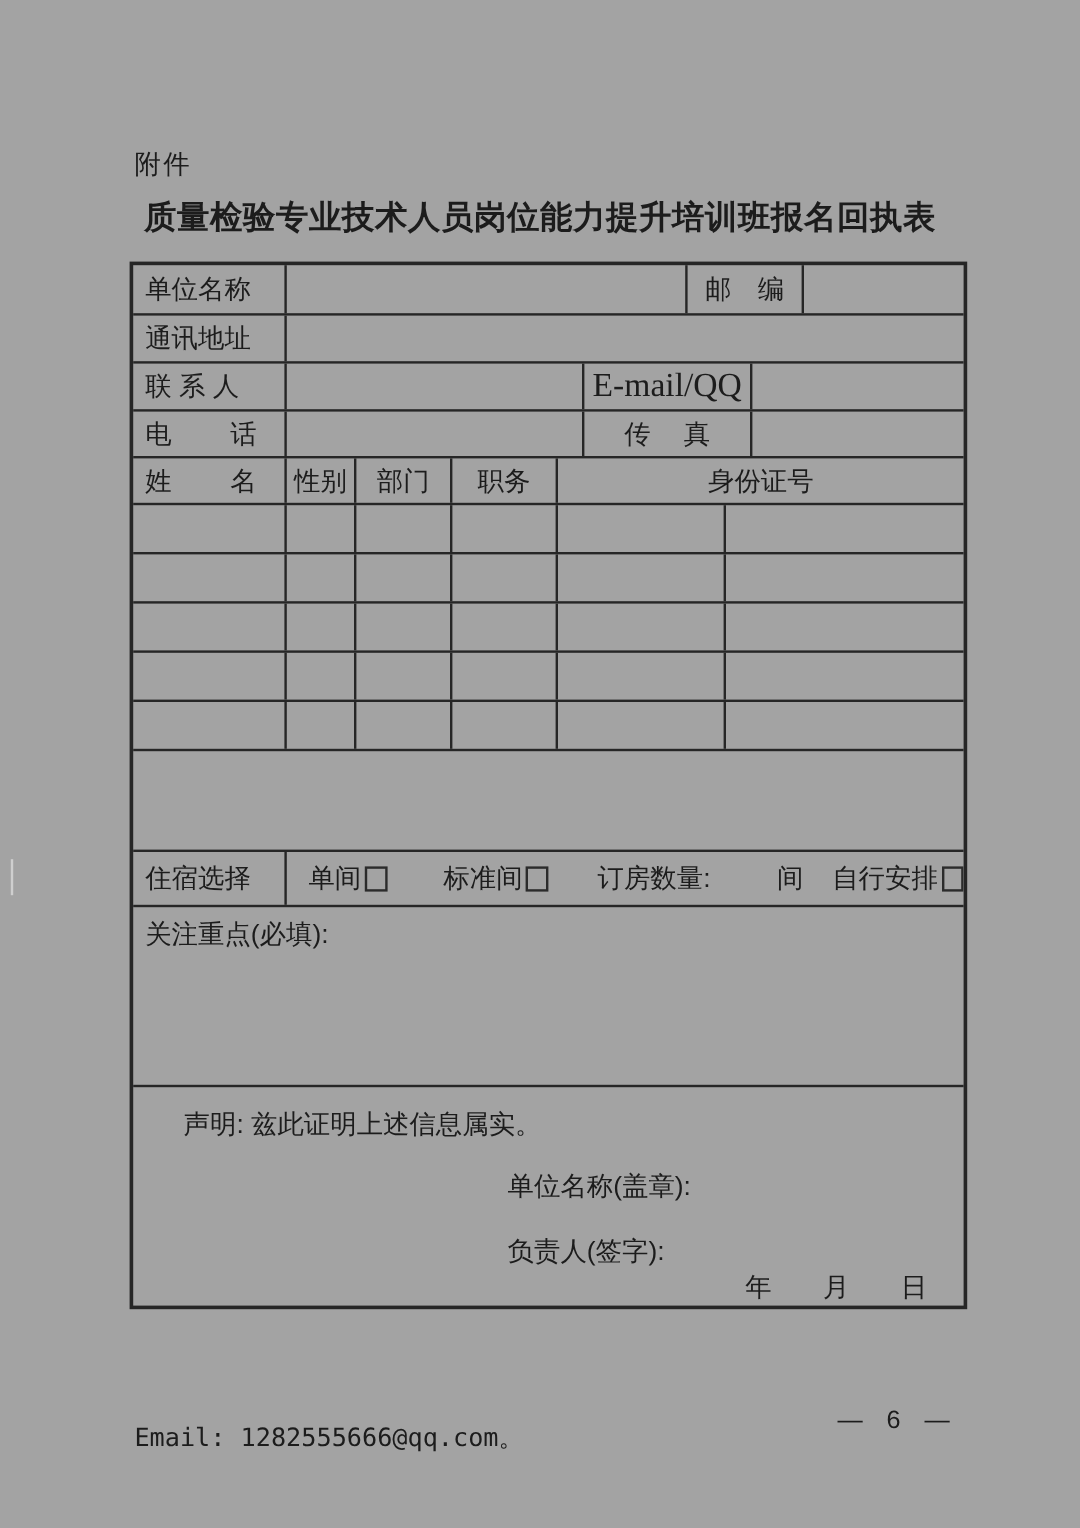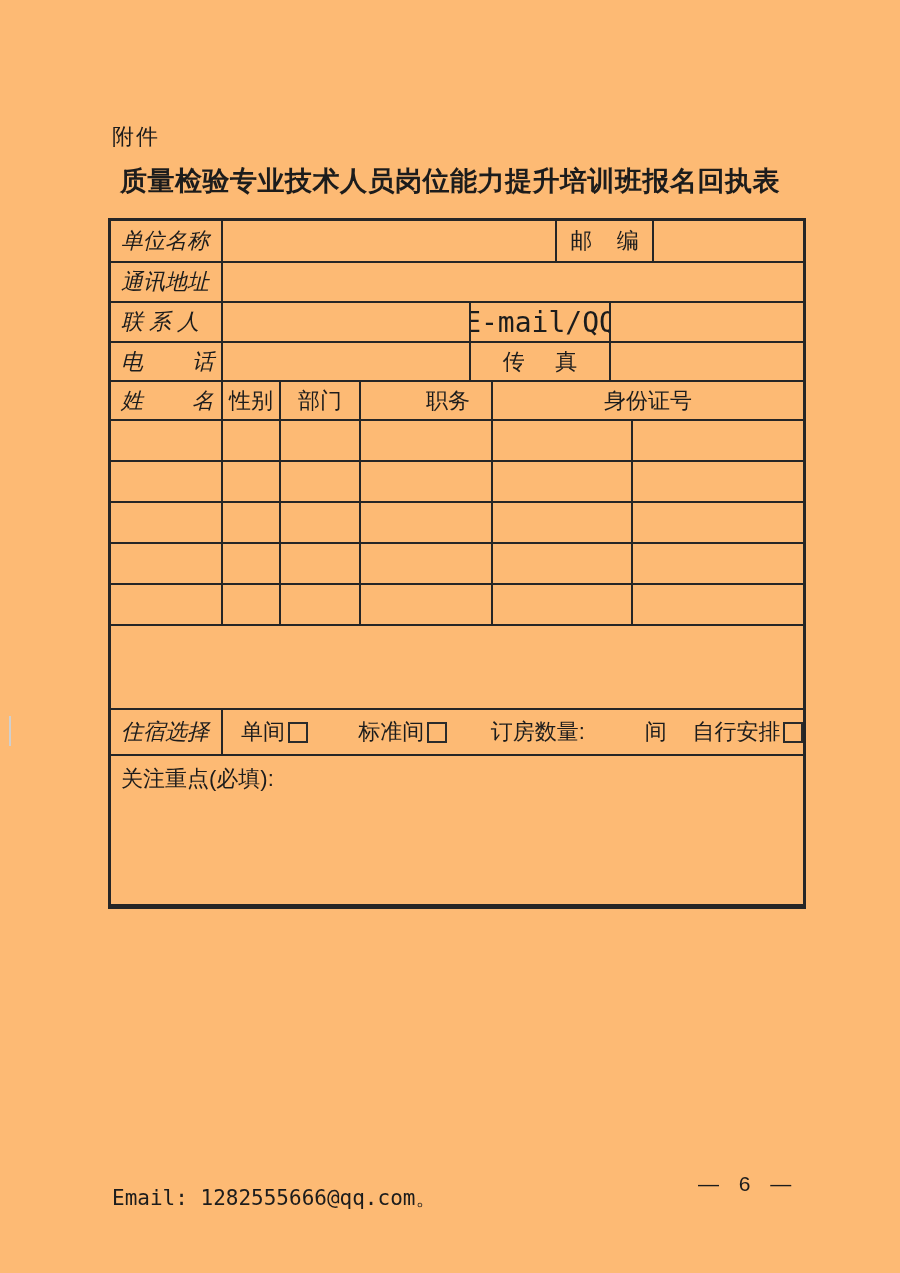--- a/index.html
+++ b/index.html
@@ -1,20 +1,20 @@
 <!DOCTYPE html>
 <html><head>
 <meta charset="utf-8">
 <style>
   html,body{margin:0;padding:0;background:#e8e8e8;}
   .page{
     position:relative;
     width:900px;height:1273px;
     margin:0 auto;
-    background:#fdba74;
+    background:#a3a3a3;
     font-family:"Liberation Sans","DejaVu Sans",sans-serif;
     color:#1c1c1c;
     overflow:hidden;
   }
   .attach{
     position:absolute;left:112px;top:122px;
     font-size:22px;letter-spacing:2px;
   }
   .title{
     position:absolute;left:0;top:163px;width:900px;margin:0;
@@ -33,33 +33,33 @@
   .td{
     box-sizing:border-box;
     border-right:2px solid #262626;
     display:flex;align-items:center;
     font-size:22px;
     white-space:pre;
     overflow:hidden;
   }
   .td.end{border-right:none;}
   .td.lab{padding-left:10px;justify-content:flex-start;}
-  .td.ctr{justify-content:center;padding-left:0;}
+  .td.ctr{justify-content:center;padding-left:0;font-family:Liberation Serif, serif;}
   .td.top{align-items:flex-start;padding-top:8px;}
-  .w114{width:112px;flex:0 0 auto;font-style:italic;}
+  .w114{width:128px;flex:0 0 auto;}
   .w334{width:334px;flex:0 0 auto;}
   .w97 {width:97px;flex:0 0 auto;}
   .w147{width:147px;flex:1 1 auto;}
   .w578{width:578px;flex:1 1 auto;}
   .w248{width:248px;flex:0 0 auto;}
   .w140{width:140px;flex:0 0 auto;}
   .w190{width:190px;flex:1 1 auto;}
   .w58 {width:58px;flex:0 0 auto;}
   .w102{width:80px;flex:0 0 auto;}
-  .w88 {width:88px;flex:0 0 auto;margin-left:44px;}
+  .w88 {width:88px;flex:0 0 auto;}
   .h40{height:40px;} .h38{height:38px;} .h37{height:37px;text-align:center;} .h39{height:39px;}
   .h82{height:82px;} .h44{height:44px;} .h148{height:148px;} .h182{height:182px;}
   .mono{font-family:"DejaVu Sans Mono","Liberation Mono",monospace;font-size:28px;}
   
   .remark{display:block;padding:6px 10px 0 10px;line-height:38px;font-size:22px;}
   
   .accom{padding-left:18px;}
   .cbx{
     display:inline-block;width:17px;height:17px;
     border:2px solid #2b2b2b;
@@ -199,20 +199,28 @@
         <span>间</span>
         <span class="gap28"></span>
         <span>自行安排</span><span class="cbx"></span>
       </div>
     </div>
 
     <div class="tr h148">
       <div class="td end lab top" style="width:597px;">关注重点(必填):</div>
     </div>
 
+    <div class="tr h182 last">
+      <div class="td end decl" style="width:692px;">
+        <div class="stmt">声明: 兹此证明上述信息属实。</div>
+        <div class="seal">单位名称(盖章):</div>
+        <div class="sign">负责人(签字):</div>
+        <div class="date">年       月       日</div>
+      </div>
+    </div>
 
   </div>
 
   <div class="email-line">Email: 1282555666@qq.com。</div>
   <div class="page-num">— 6 —</div>
 
   <div class="scan-artifact"></div>
 
 </div>
 

